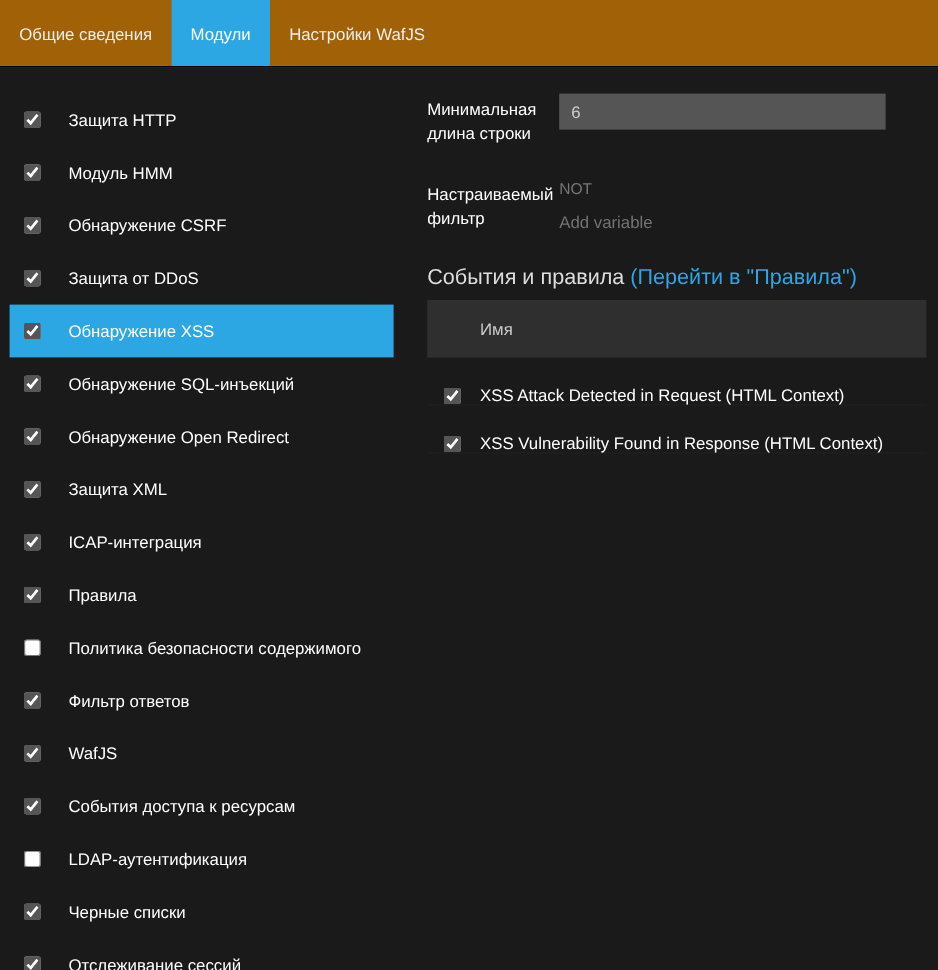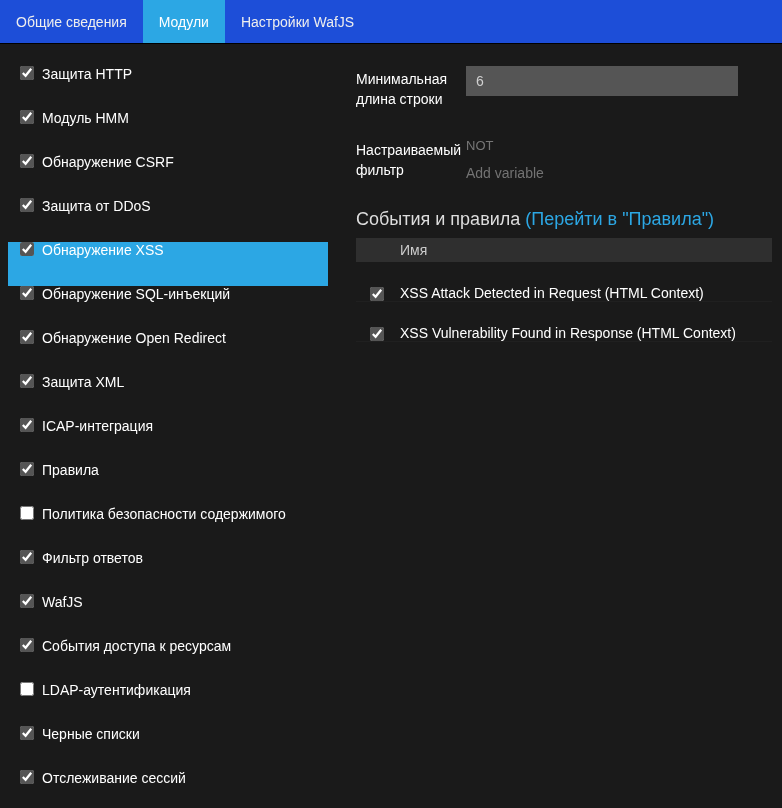--- a/index.html
+++ b/index.html
@@ -7,22 +7,22 @@
     width: 782px;
     height: 808px;
     background: #1a1a1a;
     font-family: Arial, Helvetica, sans-serif;
     font-size: 14px;
     color: #e6e6e6;
     overflow: hidden;
   }
   .tabs {
     display: flex;
-    height: 44px;
-    background: #1d4ed8;
+    height: 56px;
+    background: #a16207;
     border-bottom: 1px solid #000;
   }
   .tab {
     padding: 0 16px;
     display: flex;
     align-items: center;
     color: #eee;
     cursor: pointer;
     font-size: 14px;
   }
@@ -34,25 +34,27 @@
     display: flex;
     height: calc(100% - 40px);
   }
   .sidebar {
     width: 328px;
     padding: 22px 0 10px 8px;
     overflow-y: auto;
   }
   .module-item {
     display: flex;
+    align-items: center;
     height: 44px;
     padding: 0 12px;
     color: #fff;
     font-size: 14px;
     cursor: pointer;
+    gap: 15px;
   }
   .module-item.selected {
     background: #2ca7e4;
     color: #fff;
   }
   .module-item input[type="checkbox"] {
     width: 14px;
     height: 14px;
     margin-right: 8px;
     accent-color: #555;
@@ -107,21 +109,21 @@
     color: #ddd;
     margin-bottom: 8px;
   }
   .events-header a {
     color: #2ca7e4;
     text-decoration: none;
     cursor: pointer;
   }
   .events-table-head {
     background: #2f2f2f;
-    height: 24px;
+    height: 48px;
     display: flex;
     align-items: center;
     padding-left: 44px;
     color: #ccc;
     font-size: 14px;
   }
   .event-row {
     display: flex;
     align-items: flex-end;
     height: 40px;

